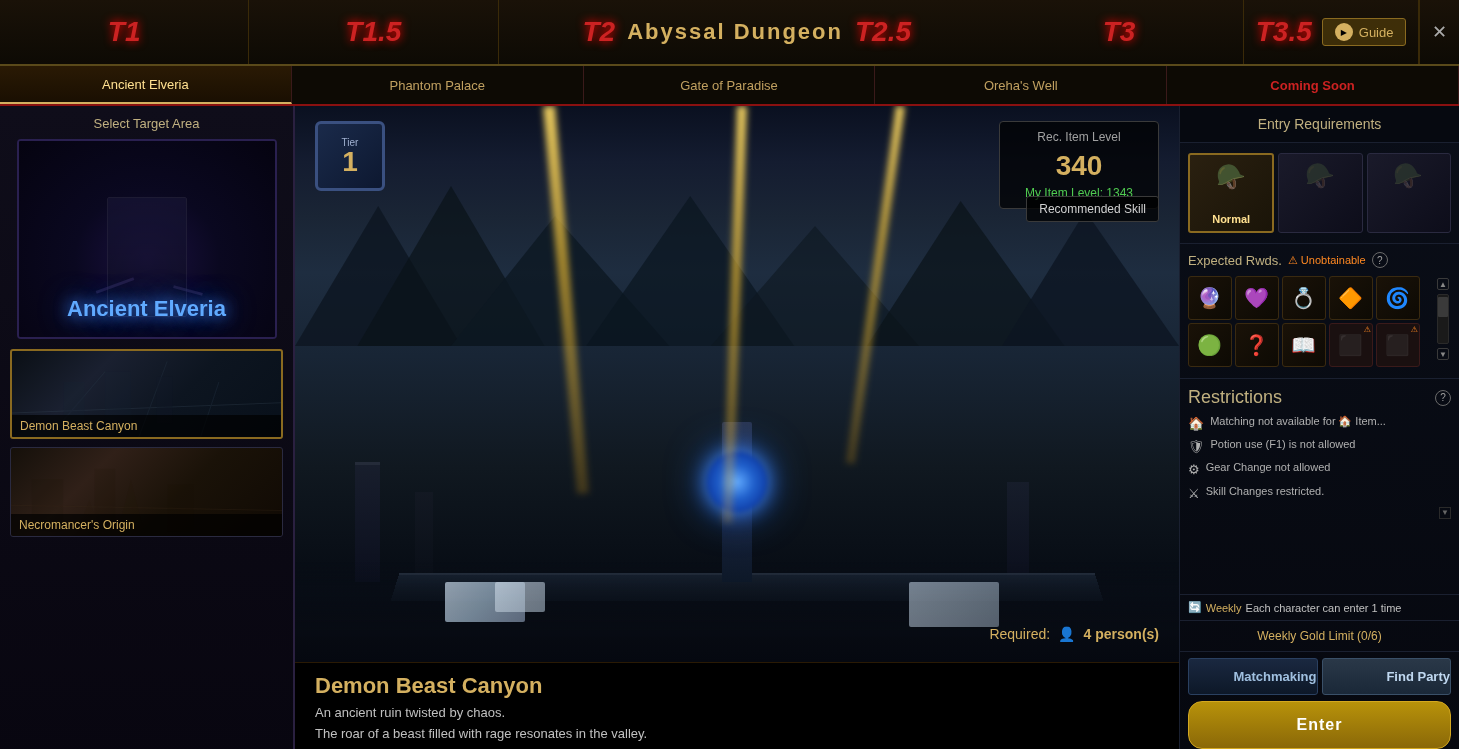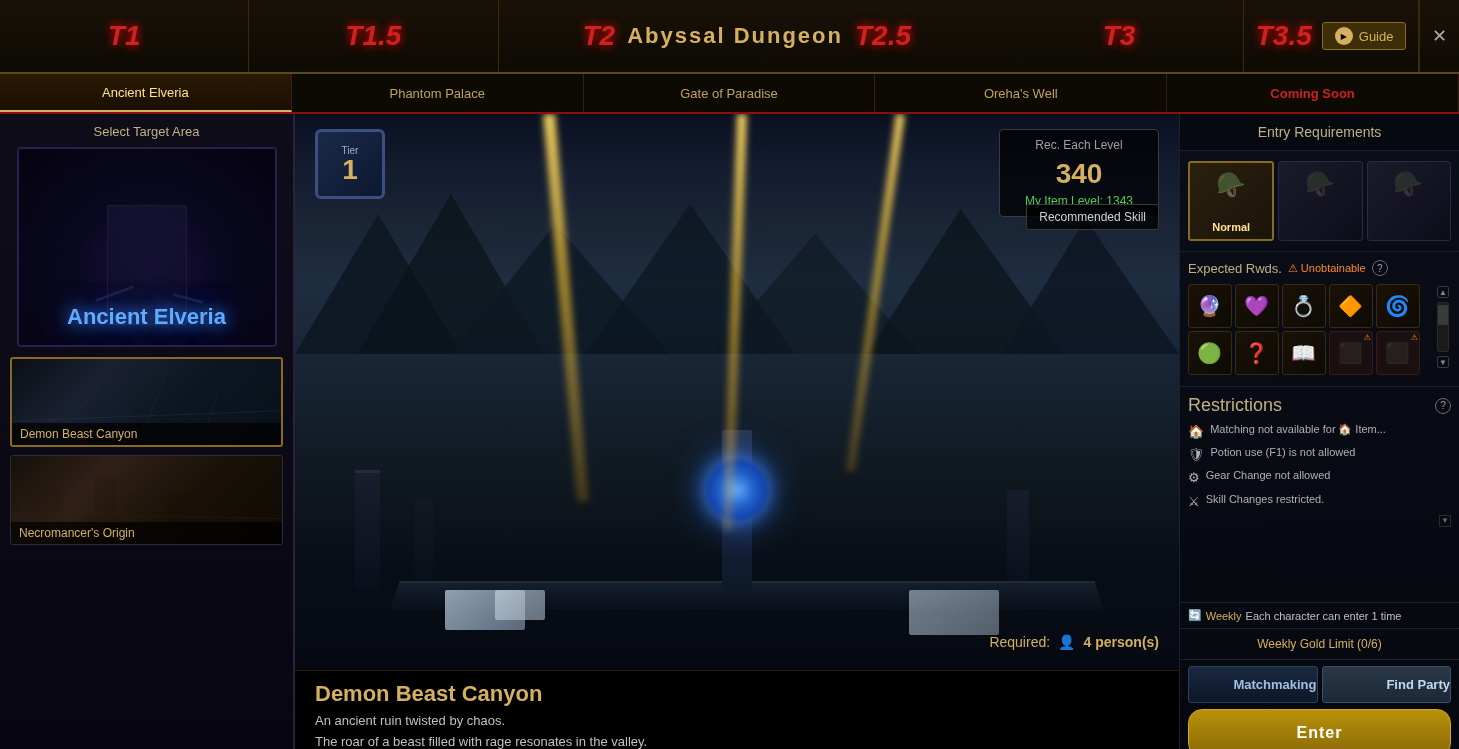--- a/index.html
+++ b/index.html
@@ -11,21 +11,21 @@
       overflow: hidden;
       color: #fff;
     }
 
     
     .tier-bar {
       display: flex;
       align-items: center;
       background: linear-gradient(180deg, #1a1208 0%, #0d0a04 100%);
       border-bottom: 2px solid #5a4a1a;
-      height: 74px;
+      height: 66px;
       position: relative;
     }
     .tier-item {
       flex: 1;
       display: flex;
       align-items: center;
       justify-content: center;
       height: 100%;
       border-right: 1px solid #3a2a08;
       cursor: pointer;
@@ -680,21 +680,21 @@
         <div class="light-beam beam-2"></div>
         <div class="light-beam beam-3"></div>
       </div>
 
       <div class="tier-badge">
         <span class="tier-badge-label">Tier</span>
         <span class="tier-badge-num">1</span>
       </div>
 
       <div class="item-level-box">
-        <div class="rec-item-label">Rec. Each Level</div>
+        <div class="rec-item-label">Rec. Item Level</div>
         <div class="item-level-num">340</div>
         <div class="my-item-level">My Item Level: 1343</div>
       </div>
 
       <div class="recommended-skill">Recommended Skill</div>
 
       <div class="required-persons">
         <span>Required:</span>
         <span>👤</span>
         <span style="color:#d4b060;font-weight:bold;">4 person(s)</span>

